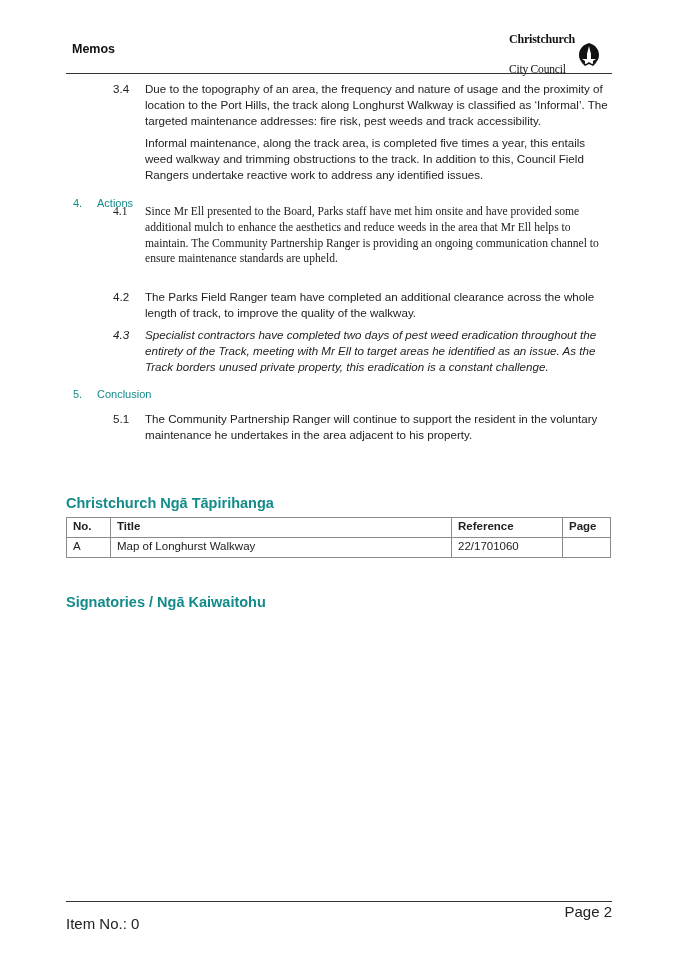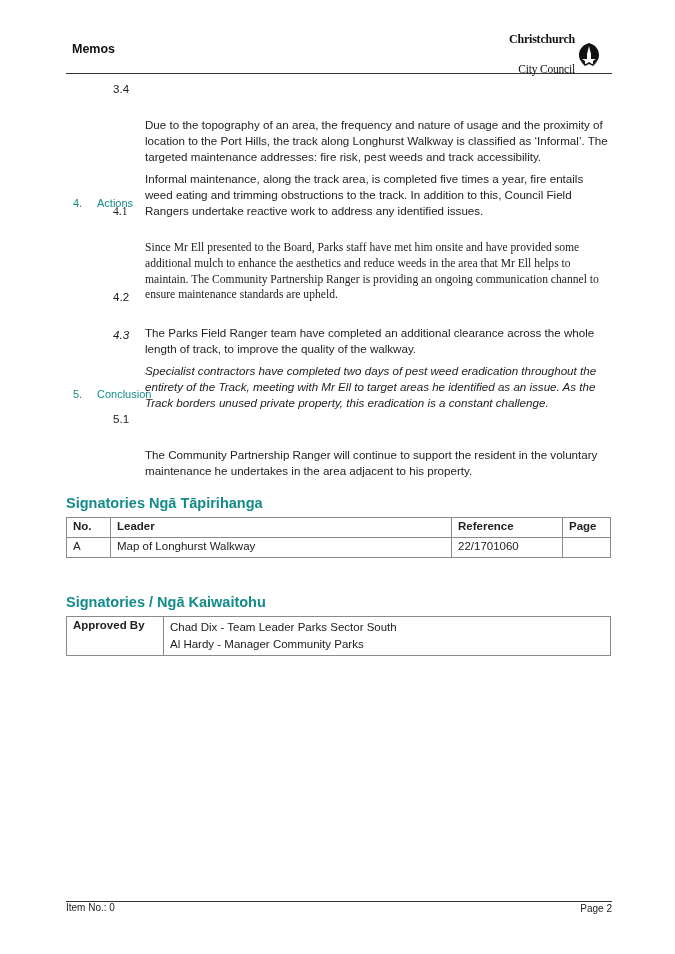--- a/index.html
+++ b/index.html
@@ -18,32 +18,32 @@
     .header-title {
       position: absolute; left: 6px; top: 6px;
       font-weight: bold; font-size: 12.5px; color: #111;
     }
     .logo {
       position: absolute; right: 12px; top: 4px; height: 28px;
       display: flex; align-items: center; gap: 3px;
     }
     .logo-text {
       font-family: "Liberation Serif", "DejaVu Serif", serif;
-      text-align: right; line-height: 11px;
+      text-align: left; line-height: 11px;
     }
     .logo-line1 { font-weight: bold; font-size: 12px; color: #111; letter-spacing: -0.2px; }
     .logo-line2 { font-size: 11.5px; color: #111; letter-spacing: -0.2px; margin-top: 19px; }
     .logo-mark { width: 22px; height: 24px; }
 
     .para {
       position: absolute; left: 113px; width: 500px;
       line-height: 15.8px; font-size: 11.6px; color: #222;
     }
     .para .num { position: absolute; left: 0; top: 0; }
-    .para .txt { margin-left: 32px; display: block; margin-top: 36px; }
+    .para .txt { margin-left: 32px; display: block; }
 
     .section-heading {
       position: absolute; left: 73px;
       font-weight: normal; font-size: 11px; color: #138b8a;
     }
     .section-heading .num { display: inline-block; width: 24px; }
 
     .sub-heading {
       position: absolute; left: 66px;
       font-weight: bold; font-size: 14.5px; color: #138b8a;
@@ -56,22 +56,22 @@
     td, th {
       border: 1px solid #8a8a8a; text-align: left; vertical-align: top;
       padding: 2px 6px; height: 20px;
     }
     th { font-weight: bold; }
     .sig td.label { font-weight: bold; width: 97px; }
     .sig td .line { display: block; line-height: 17px; }
 
     .footer {
       position: absolute; left: 66px; top: 901px; width: 546px;
-      border-top: 1.5px solid #333; padding-top: 0;
-      font-size: 10px; color: #222;
+      border-top: 1.5px solid #333; padding-top: 13px;
+      font-size: 15px; color: #222;
     }
     .footer .right { position: absolute; right: 0; top: 1px; }
   </style>
 </head>
 <body>
 
 <div class="header">
   <div class="header-title">Memos</div>
   <div class="logo">
     <div class="logo-text">
@@ -83,21 +83,21 @@
       <path d="M3 20 L8 22 L11 20 L14 22 L19 20 L15 24 L11 22 L7 24 Z" fill="#111"></path>
     </svg>
   </div>
 </div>
 
 <div class="para" style="top:81px;">
   <span class="num">3.4</span>
   <span class="txt">Due to the topography of an area, the frequency and nature of usage and the proximity of location to the Port Hills, the track along Longhurst Walkway is classified as ‘Informal’. The targeted maintenance addresses: fire risk, pest weeds and track accessibility.</span>
 </div>
 <div class="para" style="top:135px;">
-  <span class="txt">Informal maintenance, along the track area, is completed five times a year, fire entails weed eating and trimming obstructions to the track.  In addition to this, Council Field Rangers undertake reactive work to address any identified issues.</span>
+  <span class="txt">Informal maintenance, along the track area, is completed five times a year, this entails weed walkway and trimming obstructions to the track.  In addition to this, Council Field Rangers undertake reactive work to address any identified issues.</span>
 </div>
 
 <div class="section-heading" style="top:197px;">
   <span class="num">4.</span><span>Actions</span>
 </div>
 <div class="para" style="top:204px;font-family:Liberation Serif, serif;">
   <span class="num">4.1</span>
   <span class="txt">Since Mr Ell presented to the Board, Parks staff have met him onsite and have provided some additional mulch to enhance the aesthetics and reduce weeds in the area that Mr Ell helps to maintain. The Community Partnership Ranger is providing an ongoing communication channel to ensure maintenance standards are upheld.</span>
 </div>
 <div class="para" style="top:289px;">
@@ -110,47 +110,40 @@
 </div>
 
 <div class="section-heading" style="top:388px;">
   <span class="num">5.</span><span>Conclusion</span>
 </div>
 <div class="para" style="top:411px;">
   <span class="num">5.1</span>
   <span class="txt">The Community Partnership Ranger will continue to support the resident in the voluntary maintenance he undertakes in the area adjacent to his property.</span>
 </div>
 
-<div class="sub-heading" style="top:495px;">Signatories Ngā Tāpirihanga</div>
+<div class="sub-heading" style="top:495px;">Christchurch Ngā Tāpirihanga</div>
 <table style="top:517px;">
   <tbody>
       <tr>
     <th style="width:44px;">No.</th>
-    <th style="width:341px;">Leader</th>
+    <th style="width:341px;">Title</th>
     <th style="width:111px;">Reference</th>
     <th>Page</th>
   </tr>
   <tr>
     <td>A</td>
     <td>Map of Longhurst Walkway</td>
     <td>22/1701060</td>
     <td></td>
   </tr>
 </tbody>
   </table>
 
 <div class="sub-heading" style="top:594px;">Signatories / Ngā Kaiwaitohu</div>
 <table class="sig" style="top:616px;">
   <tbody>
-  <tr>
-    <td class="label">Approved By</td>
-    <td>
-      <span class="line">Chad Dix - Team Leader Parks Sector South</span>
-      <span class="line">Al Hardy - Manager Community Parks</span>
-    </td>
-  </tr>
 </tbody>
   </table>
 
 <div class="footer">
   <span>Item No.: 0</span>
   <span class="right">Page 2</span>
 </div>
 
 </body></html>

